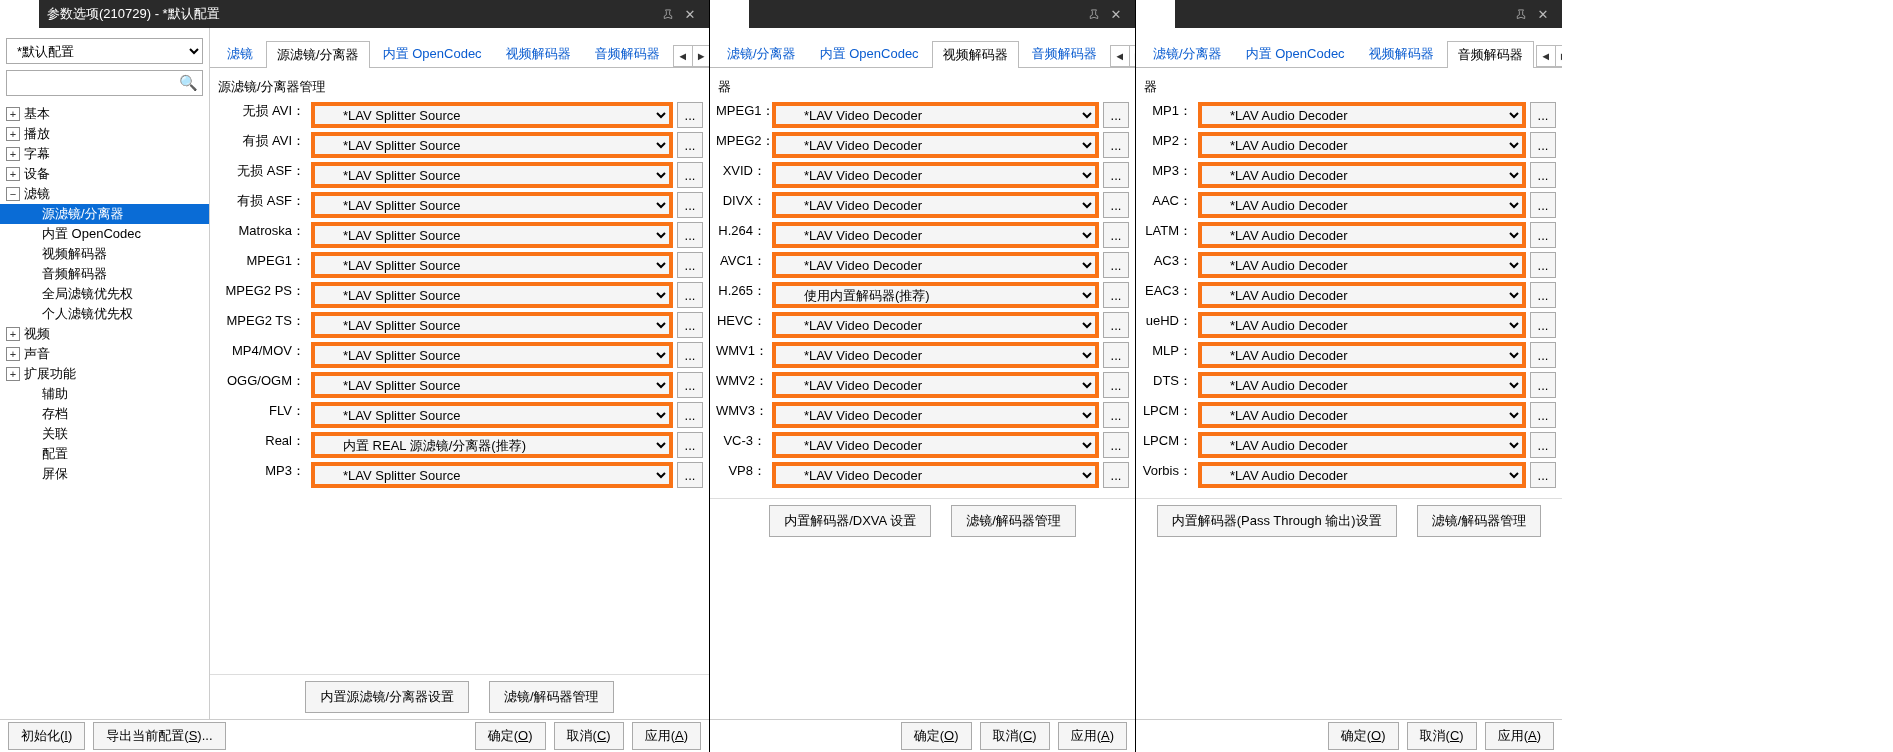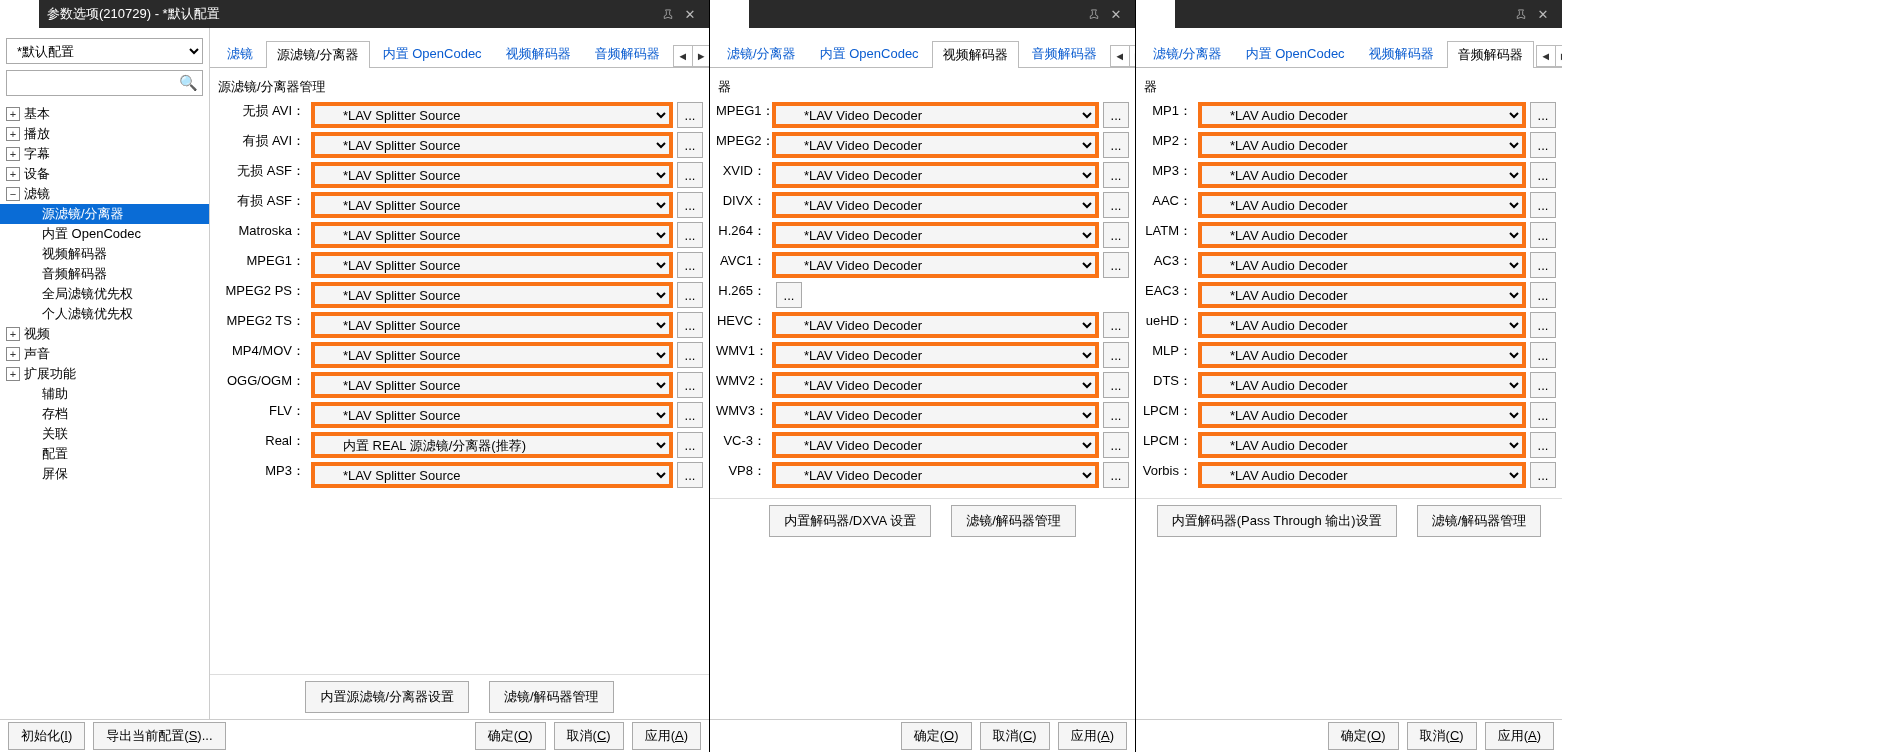--- a/index.html
+++ b/index.html
@@ -301,20 +301,21 @@
             <select class="row-select"><option>*LAV Video Decoder</option></select>
             <button class="row-btn">...</button>
           </div>
           <div class="row">
             <span class="row-label">AVC1：</span>
             <select class="row-select"><option>*LAV Video Decoder</option></select>
             <button class="row-btn">...</button>
           </div>
           <div class="row">
             <span class="row-label">H.265：</span>
+            <select class="row-select"><option>使用内置解码器(推荐)</option></select>
             <button class="row-btn">...</button>
           </div>
           <div class="row">
             <span class="row-label">HEVC：</span>
             <select class="row-select"><option>*LAV Video Decoder</option></select>
             <button class="row-btn">...</button>
           </div>
           <div class="row">
             <span class="row-label">WMV1：</span>
             <select class="row-select"><option>*LAV Video Decoder</option></select>

